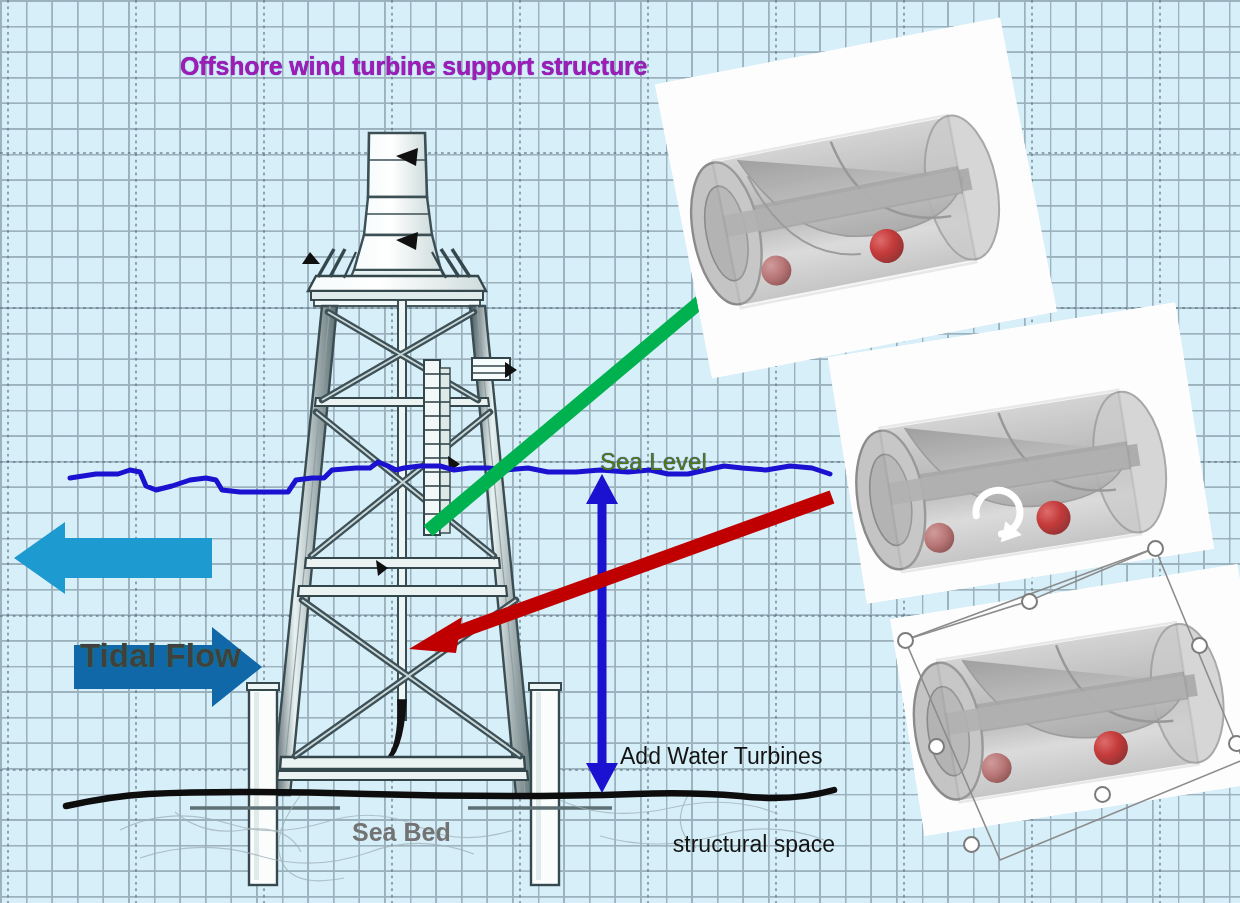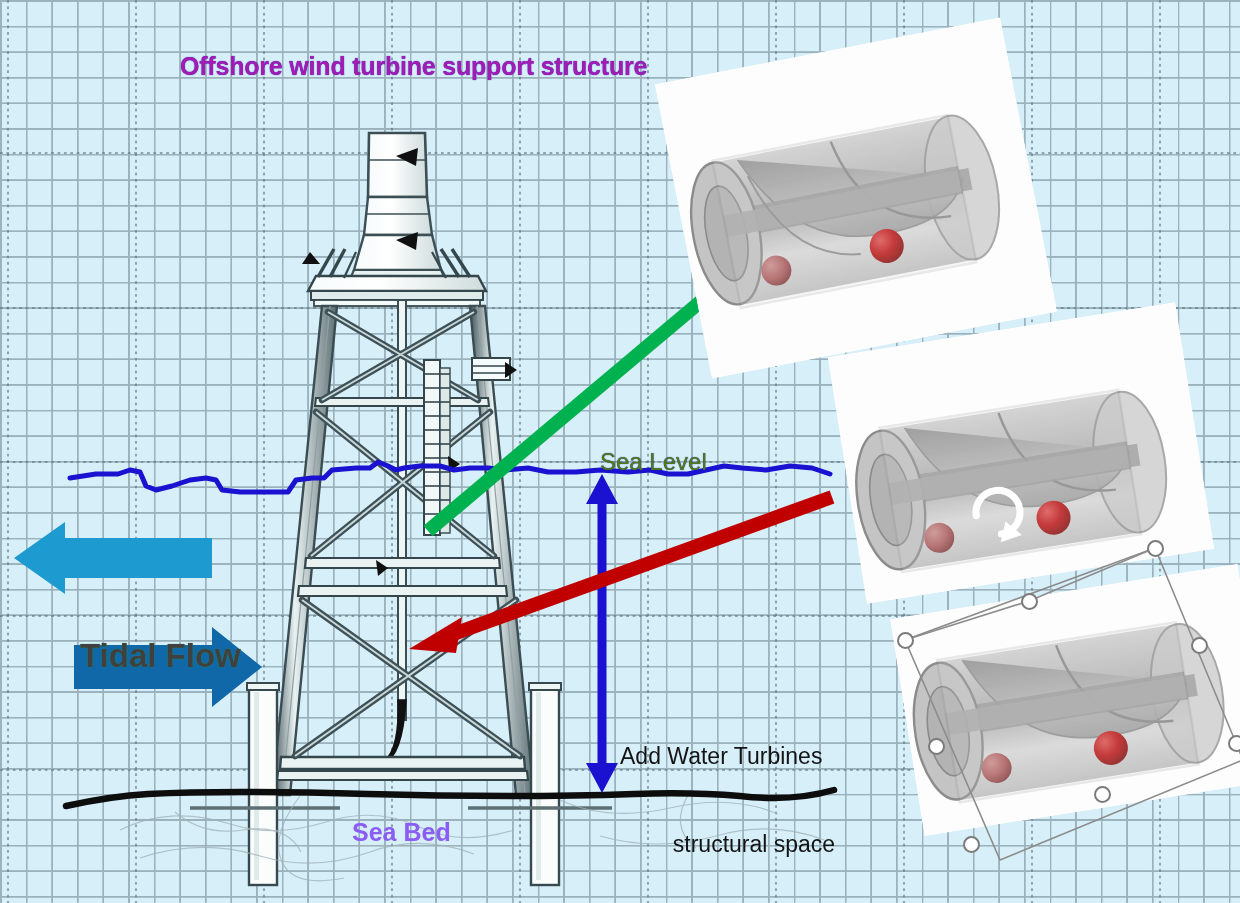--- a/index.html
+++ b/index.html
@@ -54,21 +54,21 @@
     text-shadow:0 0 1px #1a12d0;
   }
   #tidal-flow-label{
     left:80px;top:600px;
     font-size:33px;font-weight:bold;color:#404040;
     text-shadow:0 0 1px #19a043;
     margin-top:37px;
   }
   #sea-bed-label{
     left:352px;top:818px;
-    font-size:25px;font-weight:bold;color:#8b5cf6;
+    font-size:25px;font-weight:bold;color:#737373;
   }
   #callout-text{
     left:620px;top:645px;width:268px;
     font-size:23px;font-weight:normal;color:#141414;
     text-align:center;line-height:1.28;
   }
   #callout-text div:first-child{text-align:left;margin-top:38px;}
 
   
   svg.layer{position:absolute;left:0;top:0;width:1240px;height:903px;overflow:visible;}

